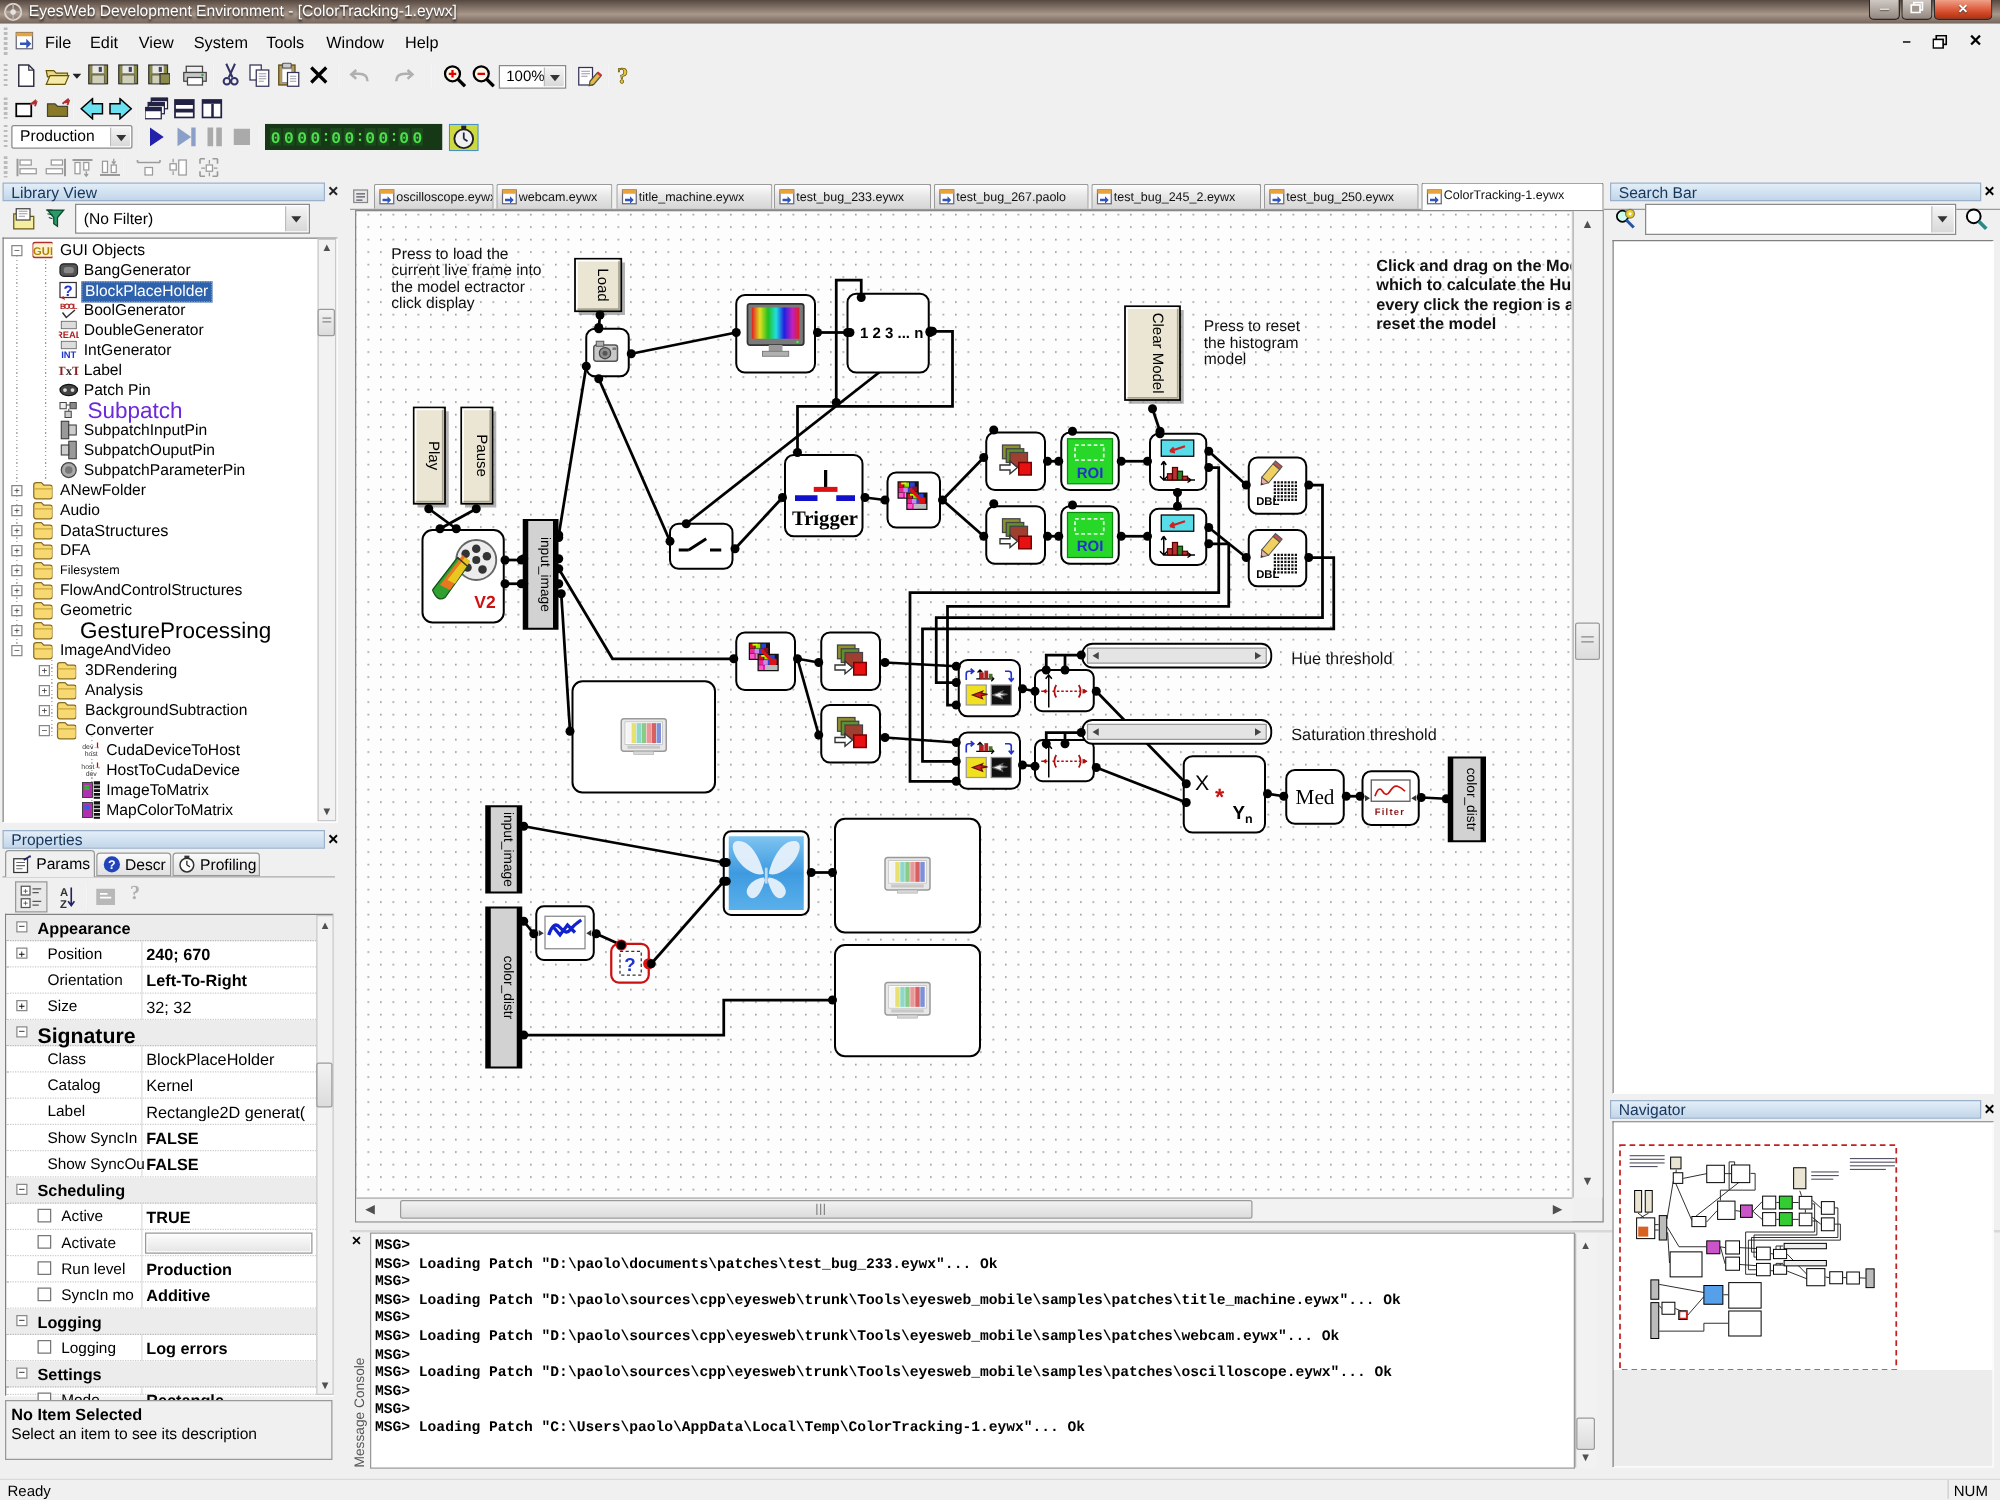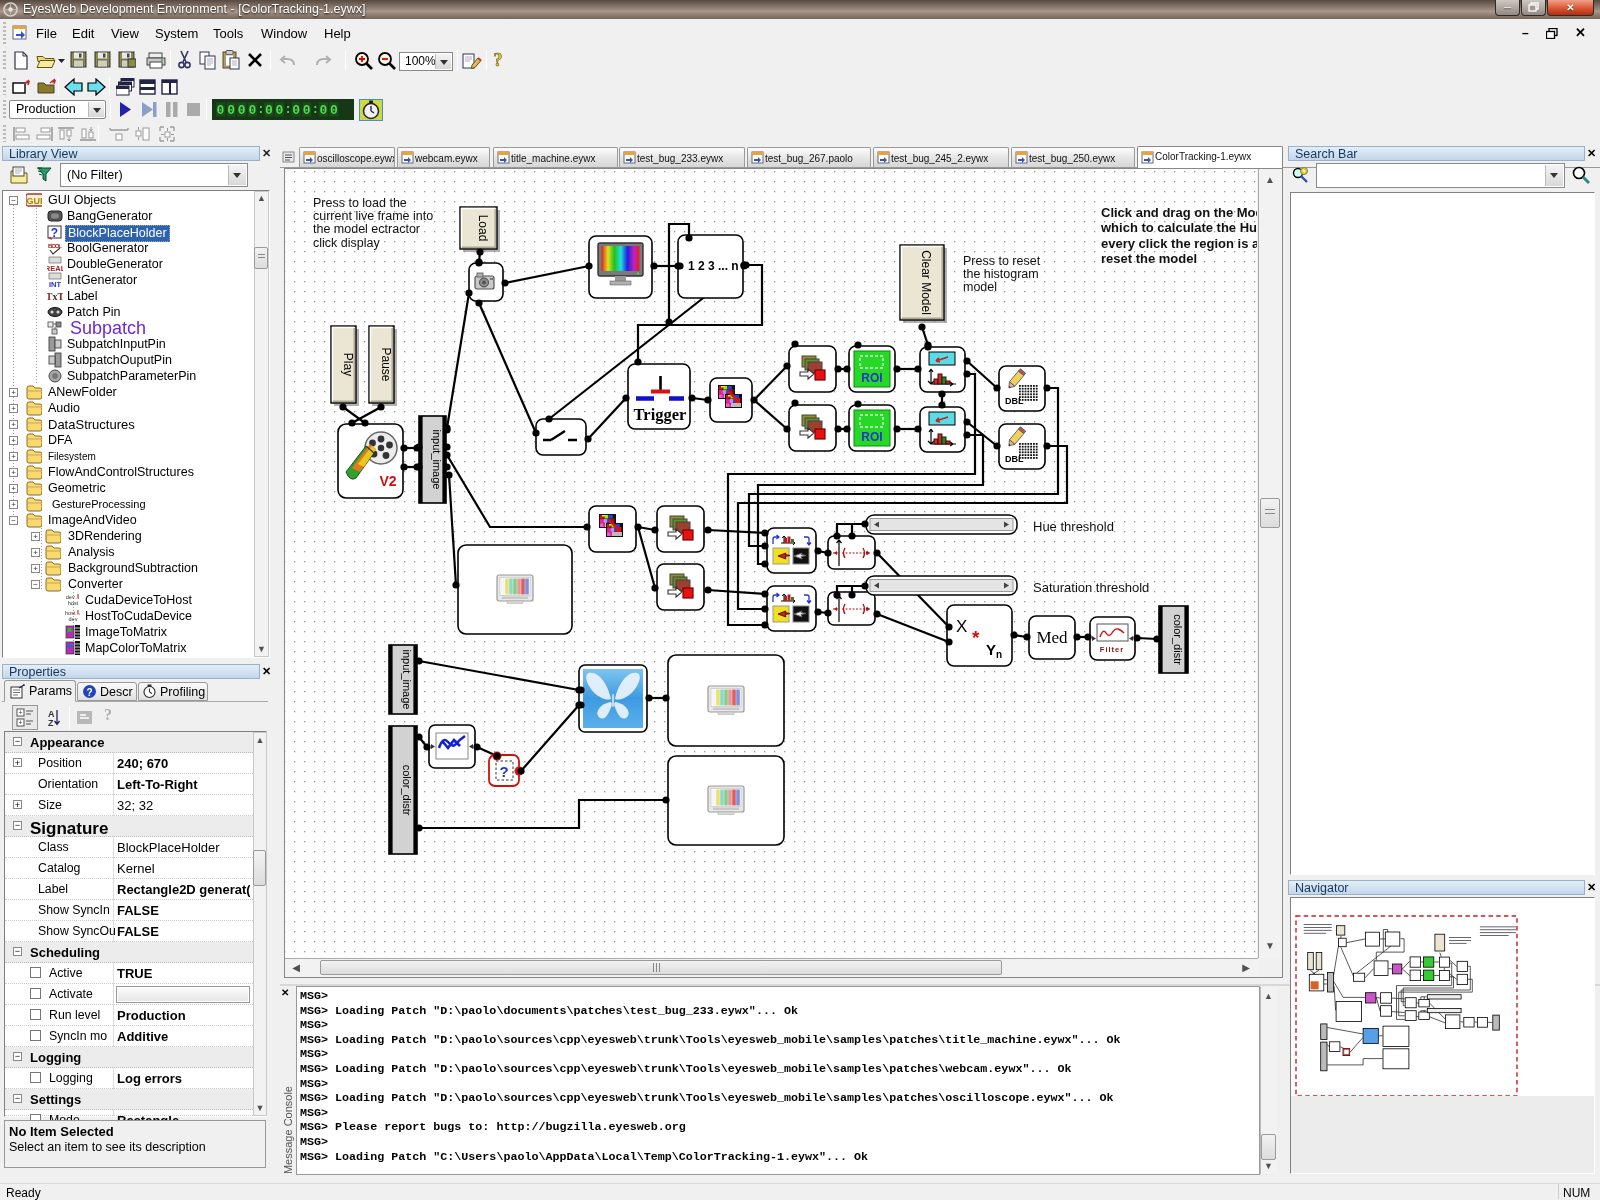--- a/index.html
+++ b/index.html
@@ -399,21 +399,21 @@
 <svg class="abs" style="left:26px;top:480px" width="16" height="16" viewBox="0 0 16 16">
     <path d="M1 4 q0 -2 2 -2 h4 l2 2 h5 q2 0 2 2 v7 q0 2 -2 2 h-11 q-2 0 -2 -2 z" fill="#f8d870" stroke="#8a6d1e"></path>
     <path d="M1 7 h15" stroke="#c8a83e" stroke-width="1"></path>
   </svg>
 <div class="abs" style="left:48px;top:481px;font-size:12.5px;line-height:15px;color:#000">Geometric</div>
 <div class="abs" style="left:9px;top:500px;width:9px;height:9px;background:#fff;border:1px solid #888;font-size:8px;line-height:7px;text-align:center;color:#333">+</div>
 <svg class="abs" style="left:26px;top:496px" width="16" height="16" viewBox="0 0 16 16">
     <path d="M1 4 q0 -2 2 -2 h4 l2 2 h5 q2 0 2 2 v7 q0 2 -2 2 h-11 q-2 0 -2 -2 z" fill="#f8d870" stroke="#8a6d1e"></path>
     <path d="M1 7 h15" stroke="#c8a83e" stroke-width="1"></path>
   </svg>
-<div class="abs" style="left:52px;top:497px;font-size:11px;line-height:15px;color:#000">GestureProcessing</div>
+<div class="abs" style="left:64px;top:497px;font-size:18px;line-height:15px;color:#000">GestureProcessing</div>
 <div class="abs" style="left:9px;top:516px;width:9px;height:9px;background:#fff;border:1px solid #888;font-size:8px;line-height:7px;text-align:center;color:#333">−</div>
 <svg class="abs" style="left:26px;top:512px" width="16" height="16" viewBox="0 0 16 16">
     <path d="M1 4 q0 -2 2 -2 h4 l2 2 h5 q2 0 2 2 v7 q0 2 -2 2 h-11 q-2 0 -2 -2 z" fill="#f8d870" stroke="#8a6d1e"></path>
     <path d="M1 7 h15" stroke="#c8a83e" stroke-width="1"></path>
   </svg>
 <div class="abs" style="left:48px;top:513px;font-size:12.5px;line-height:15px;color:#000">ImageAndVideo</div>
 <div class="abs" style="left:31px;top:532px;width:9px;height:9px;background:#fff;border:1px solid #888;font-size:8px;line-height:7px;text-align:center;color:#333">+</div>
 <svg class="abs" style="left:45px;top:528px" width="16" height="16" viewBox="0 0 16 16">
     <path d="M1 4 q0 -2 2 -2 h4 l2 2 h5 q2 0 2 2 v7 q0 2 -2 2 h-11 q-2 0 -2 -2 z" fill="#f8d870" stroke="#8a6d1e"></path>
     <path d="M1 7 h15" stroke="#c8a83e" stroke-width="1"></path>
@@ -531,21 +531,21 @@
 <div class="abs" style="left:113px;top:837px;width:1px;height:21px;background:#ddd"></div>
 <div class="abs" style="left:38px;top:840px;font-size:12.3px;color:#000;white-space:nowrap;overflow:hidden;width:78px">Class</div>
 <div class="abs" style="left:117px;top:840px;font-size:13px;font-weight:normal;color:#000;white-space:nowrap;overflow:hidden;width:133px">BlockPlaceHolder</div>
 <div class="abs" style="left:5px;top:858px;width:248px;height:21px;border-bottom:1px dotted #ccc;overflow:hidden"></div>
 <div class="abs" style="left:113px;top:858px;width:1px;height:21px;background:#ddd"></div>
 <div class="abs" style="left:38px;top:861px;font-size:12.3px;color:#000;white-space:nowrap;overflow:hidden;width:78px">Catalog</div>
 <div class="abs" style="left:117px;top:861px;font-size:13px;font-weight:normal;color:#000;white-space:nowrap;overflow:hidden;width:133px">Kernel</div>
 <div class="abs" style="left:5px;top:879px;width:248px;height:21px;border-bottom:1px dotted #ccc;overflow:hidden"></div>
 <div class="abs" style="left:113px;top:879px;width:1px;height:21px;background:#ddd"></div>
 <div class="abs" style="left:38px;top:882px;font-size:12.3px;color:#000;white-space:nowrap;overflow:hidden;width:78px">Label</div>
-<div class="abs" style="left:117px;top:882px;font-size:13px;font-weight:bold;color:#000;white-space:nowrap;overflow:hidden;width:133px">Rectangle2D generat(</div>
+<div class="abs" style="left:117px;top:882px;font-size:13px;font-weight:normal;color:#000;white-space:nowrap;overflow:hidden;width:133px">Rectangle2D generat(</div>
 <div class="abs" style="left:5px;top:900px;width:248px;height:21px;border-bottom:1px dotted #ccc;overflow:hidden"></div>
 <div class="abs" style="left:113px;top:900px;width:1px;height:21px;background:#ddd"></div>
 <div class="abs" style="left:38px;top:903px;font-size:12.3px;color:#000;white-space:nowrap;overflow:hidden;width:78px">Show SyncIn</div>
 <div class="abs" style="left:117px;top:903px;font-size:13px;font-weight:bold;color:#000;white-space:nowrap;overflow:hidden;width:133px">FALSE</div>
 <div class="abs" style="left:5px;top:921px;width:248px;height:21px;border-bottom:1px dotted #ccc;overflow:hidden"></div>
 <div class="abs" style="left:113px;top:921px;width:1px;height:21px;background:#ddd"></div>
 <div class="abs" style="left:38px;top:924px;font-size:12.3px;color:#000;white-space:nowrap;overflow:hidden;width:78px">Show SyncOut</div>
 <div class="abs" style="left:117px;top:924px;font-size:13px;font-weight:bold;color:#000;white-space:nowrap;overflow:hidden;width:133px">FALSE</div>
 <div class="abs" style="left:5px;top:942px;width:248px;height:21px;background:#ececec;border-bottom:1px dotted #bbb;overflow:hidden"></div>
 <div class="abs" style="left:13px;top:947px;width:9px;height:9px;background:#fff;border:1px solid #888;font-size:9px;line-height:7px;text-align:center">−</div>
@@ -1191,21 +1191,20 @@
 <div class="abs" style="left:300px;top:989px;width:940px;font-family:'Liberation Mono',monospace;font-size:11.7px;font-weight:bold;color:#000">
     <div style="height:14.6px;white-space:pre">MSG&gt;</div>
     <div style="height:14.6px;white-space:pre">MSG&gt; Loading Patch "D:\paolo\documents\patches\test_bug_233.eywx"... Ok</div>
     <div style="height:14.6px;white-space:pre">MSG&gt;</div>
     <div style="height:14.6px;white-space:pre">MSG&gt; Loading Patch "D:\paolo\sources\cpp\eyesweb\trunk\Tools\eyesweb_mobile\samples\patches\title_machine.eywx"... Ok</div>
     <div style="height:14.6px;white-space:pre">MSG&gt;</div>
     <div style="height:14.6px;white-space:pre">MSG&gt; Loading Patch "D:\paolo\sources\cpp\eyesweb\trunk\Tools\eyesweb_mobile\samples\patches\webcam.eywx"... Ok</div>
     <div style="height:14.6px;white-space:pre">MSG&gt;</div>
     <div style="height:14.6px;white-space:pre">MSG&gt; Loading Patch "D:\paolo\sources\cpp\eyesweb\trunk\Tools\eyesweb_mobile\samples\patches\oscilloscope.eywx"... Ok</div>
     <div style="height:14.6px;white-space:pre">MSG&gt;</div>
-    <div style="height:14.6px;white-space:pre">MSG&gt; Please report bugs to: http://bugzilla.eyesweb.org</div>
     <div style="height:14.6px;white-space:pre">MSG&gt;</div>
     <div style="height:14.6px;white-space:pre">MSG&gt; Loading Patch "C:\Users\paolo\AppData\Local\Temp\ColorTracking-1.eywx"... Ok</div>
   </div>
 <div class="sb" style="left:1260px;top:987px;width:17px;height:187px;border:none;border-left:1px solid #bbb"></div>
 <div class="sba" style="left:1260px;top:989px;width:17px;font-size:9px">▲</div>
 <div class="sba" style="left:1260px;top:1159px;width:17px;font-size:9px">▼</div>
 <div class="sbt" style="left:1261px;top:1134px;width:15px;height:26px"></div>
 <div class="panelhdr" style="left:1288px;top:146px;width:297px;height:15px">Search Bar</div>
 <div class="abs" style="left:1587px;top:147px;font-size:11px;font-weight:bold">✕</div>
 <svg class="abs" style="left:1291px;top:166px" width="19" height="19" viewBox="0 0 19 19">

